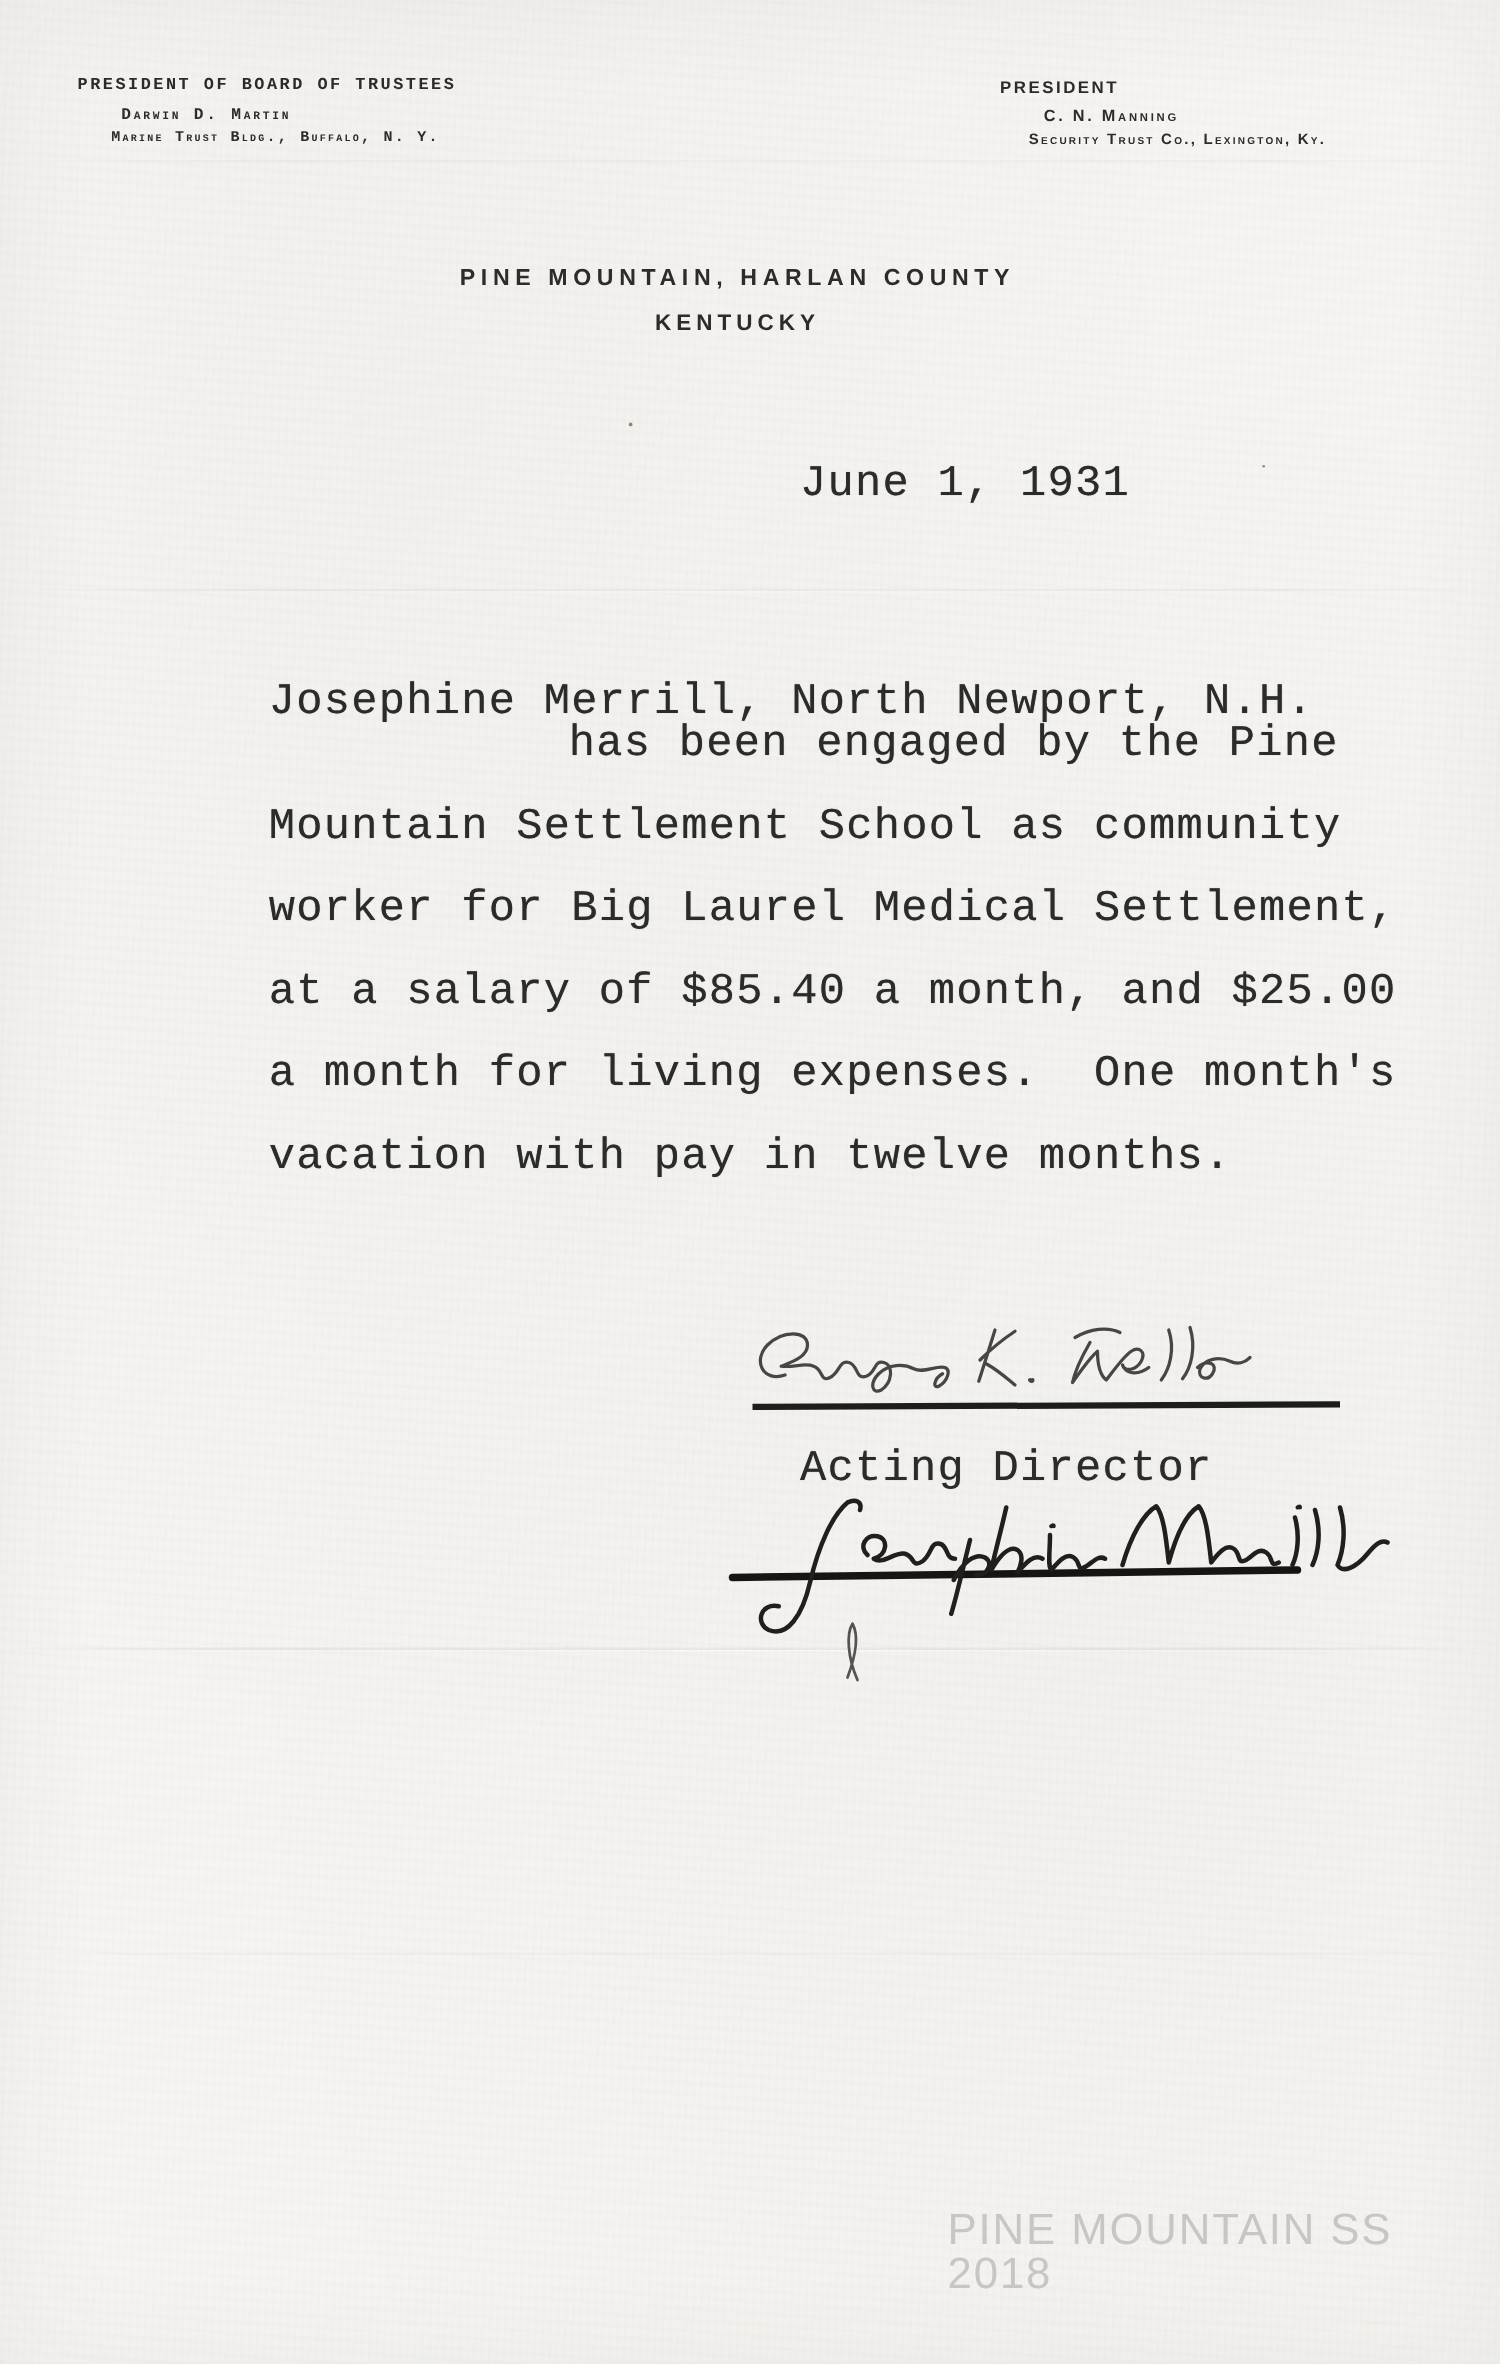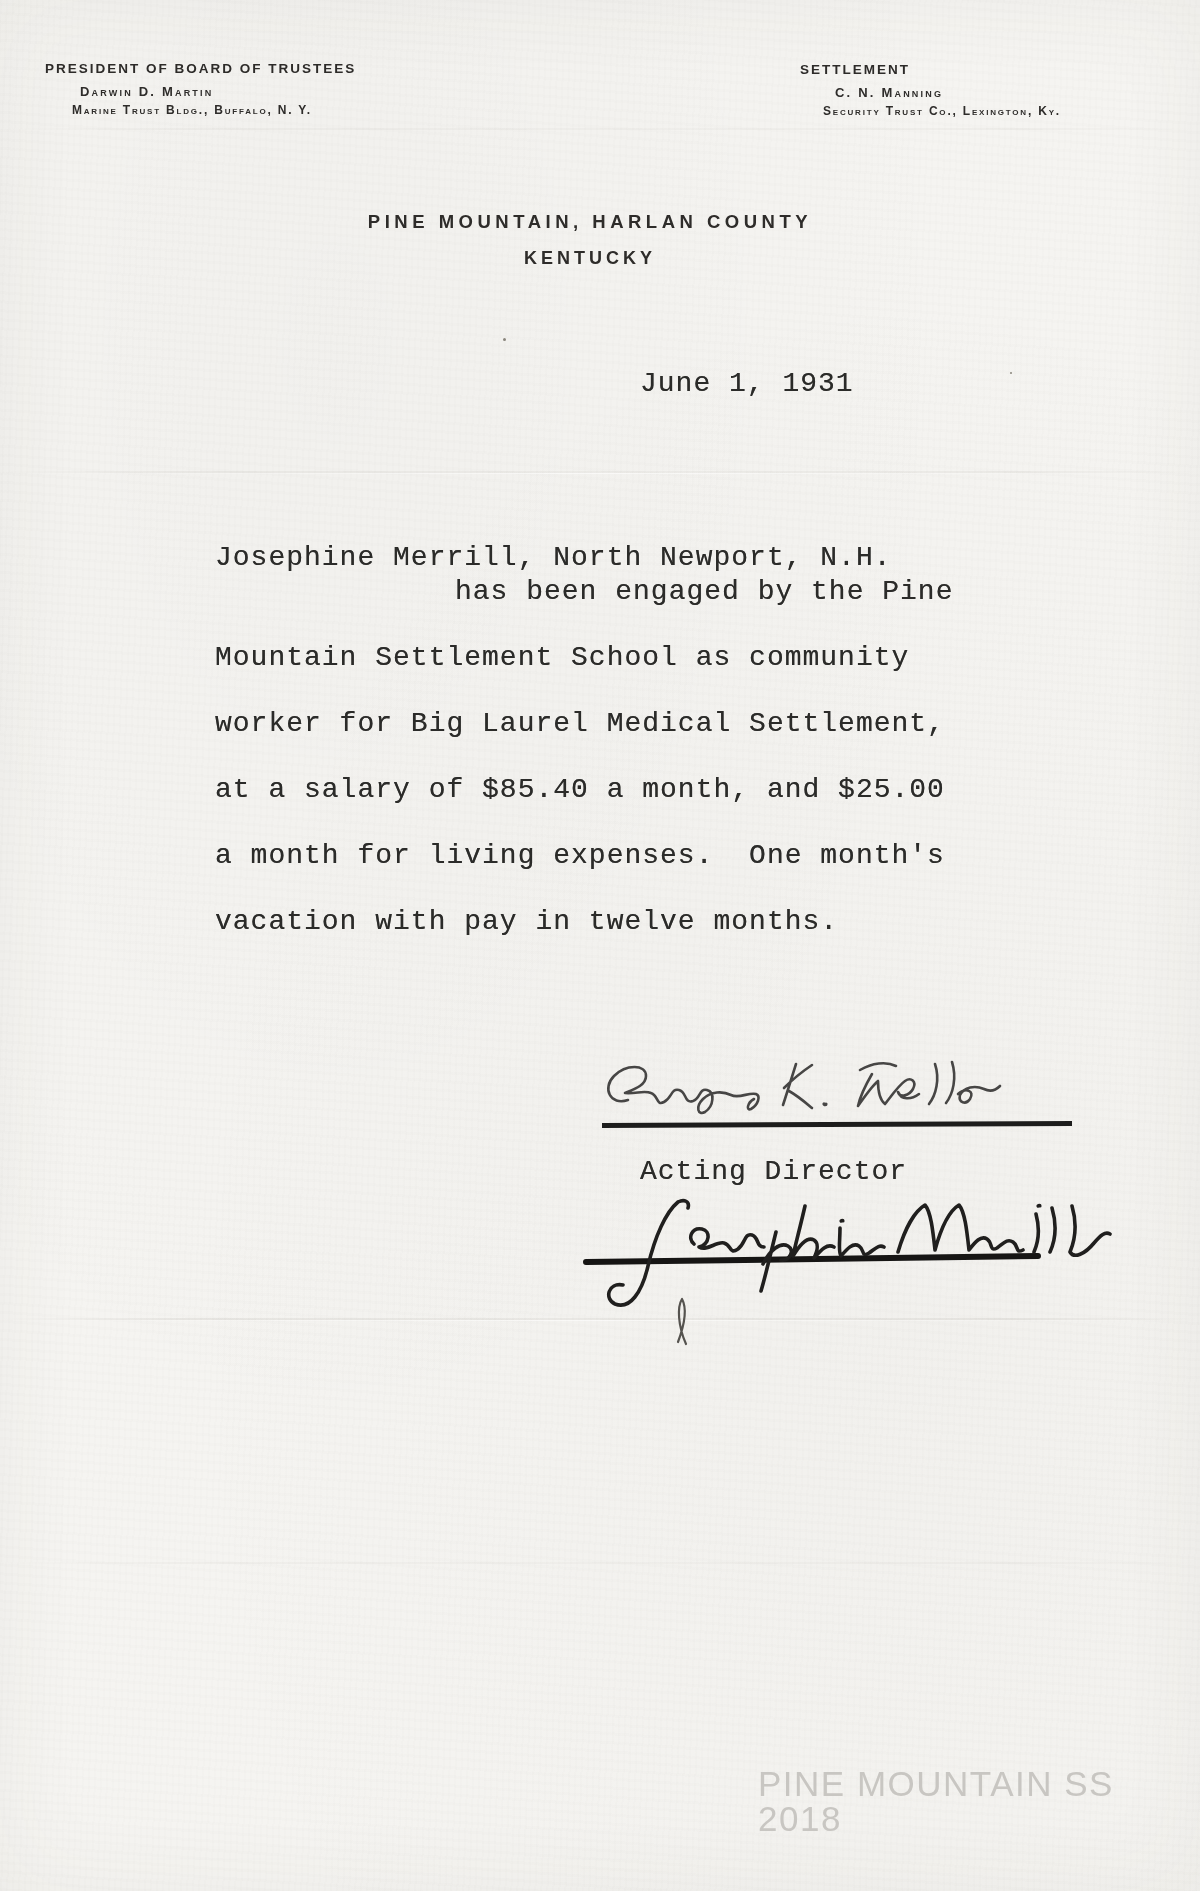--- a/index.html
+++ b/index.html
@@ -33,21 +33,21 @@
 
   .letterhead{position:absolute;left:0;top:194px;width:1180px;text-align:center;line-height:1;}
   .lh1{font-size:19px;font-weight:bold;letter-spacing:4.5px;color:#2b2927;}
   .lh2{margin-top:19px;font-size:18.5px;font-weight:bold;letter-spacing:4.5px;}
   .lh3{margin-top:17px;font-size:18px;font-weight:bold;letter-spacing:4px;}
 
   
   .typed{
     position:absolute;
     font-family:"Liberation Mono", monospace;
-    font-size:28px;
+    font-size:35px;
     letter-spacing:1px;
     color:#2b2b29;
     text-shadow:0 0 0.6px rgba(43,43,41,0.65);
     white-space:pre;
     line-height:1;
   }
   .body-line{left:215px;}
   .bl-indent{padding-left:240px;}
 
   .sig-rule{position:absolute;background:#1d1d1c;transform:rotate(-0.25deg);}
@@ -80,28 +80,28 @@
   <div class="crease" style="top:1318px;">
       <div class="crease-line"></div>
       <div class="crease-hi"></div>
     </div>
   <div class="crease" style="top:1562px;">
       <div class="crease-line" style="opacity:.45;"></div>
     </div>
   <div class="speck" style="left:503px;top:338px;"></div>
   <div class="speck" style="left:1010px;top:372px;width:2px;height:2px;"></div>
 
-  <div class="officer" style="left:45px;top:62px;">
+  <div class="officer" style="left:62px;top:62px;font-family:Liberation Mono, monospace;">
     <div class="title">PRESIDENT OF BOARD OF TRUSTEES</div>
     <div class="line2 indent1">Darwin D. Martin</div>
     <div class="line3 indent2">Marine Trust Bldg., Buffalo, N. Y.</div>
   </div>
 
   <div class="officer" style="left:800px;top:63px;">
-    <div class="title">SETTLEMENT</div>
+    <div class="title">PRESIDENT</div>
     <div class="line2 indent1">C. N. Manning</div>
     <div class="line3 indent2" style="padding-left:23px;">Security Trust Co., Lexington, Ky.</div>
   </div>
 
   <div class="letterhead">
     <div class="lh2">PINE MOUNTAIN, HARLAN COUNTY</div>
     <div class="lh3">KENTUCKY</div>
   </div>
 
   <div class="typed" style="left:640px;top:370px;">June 1, 1931</div>

